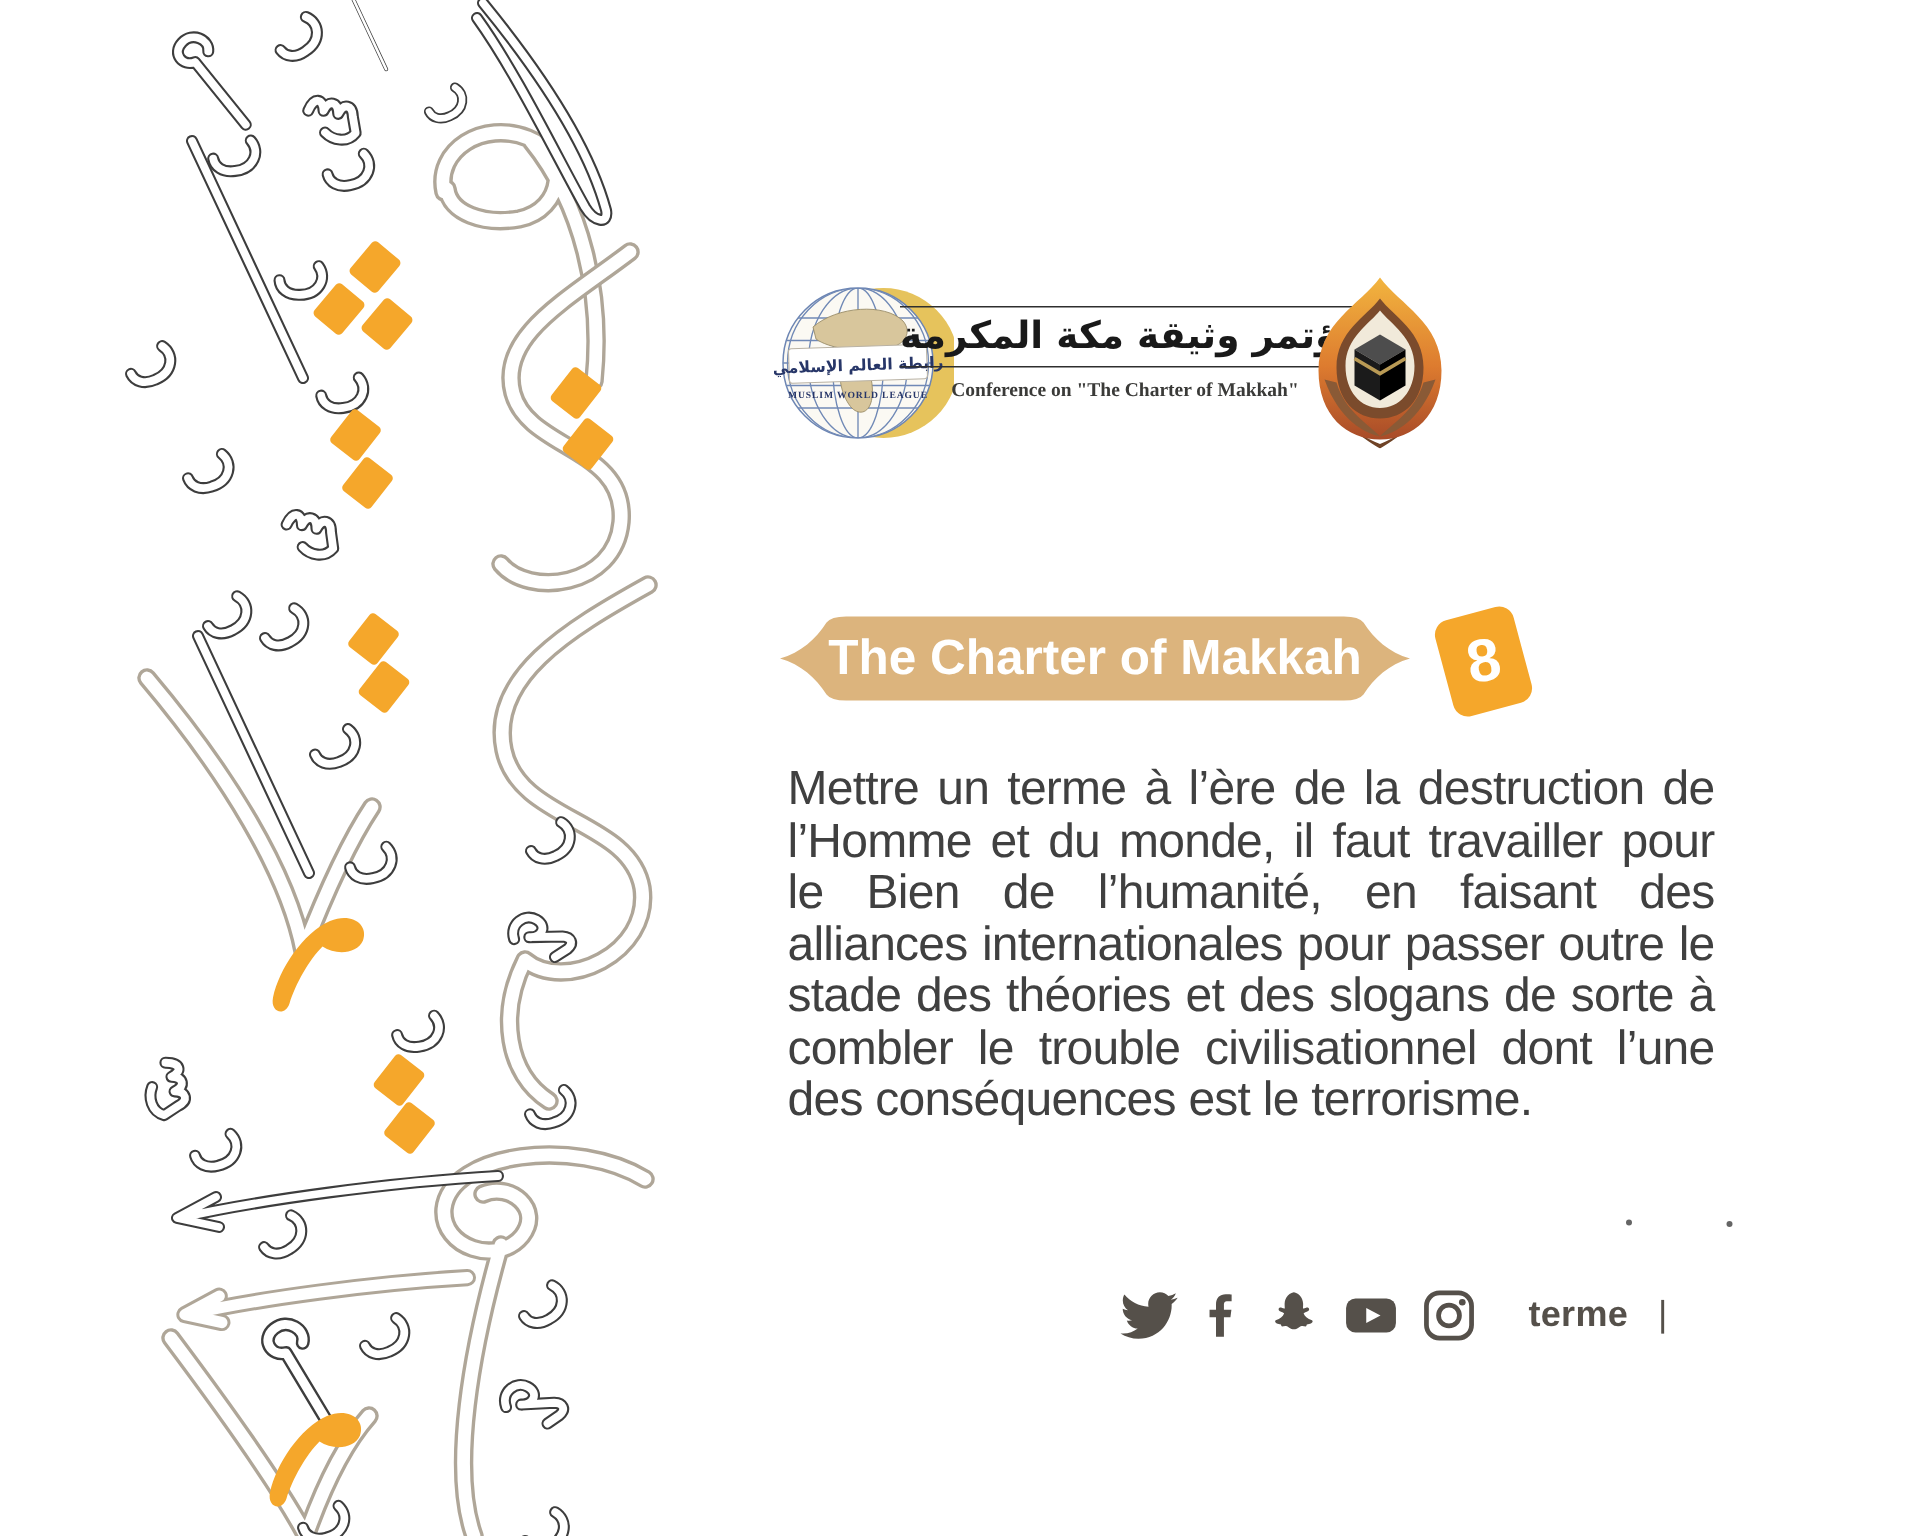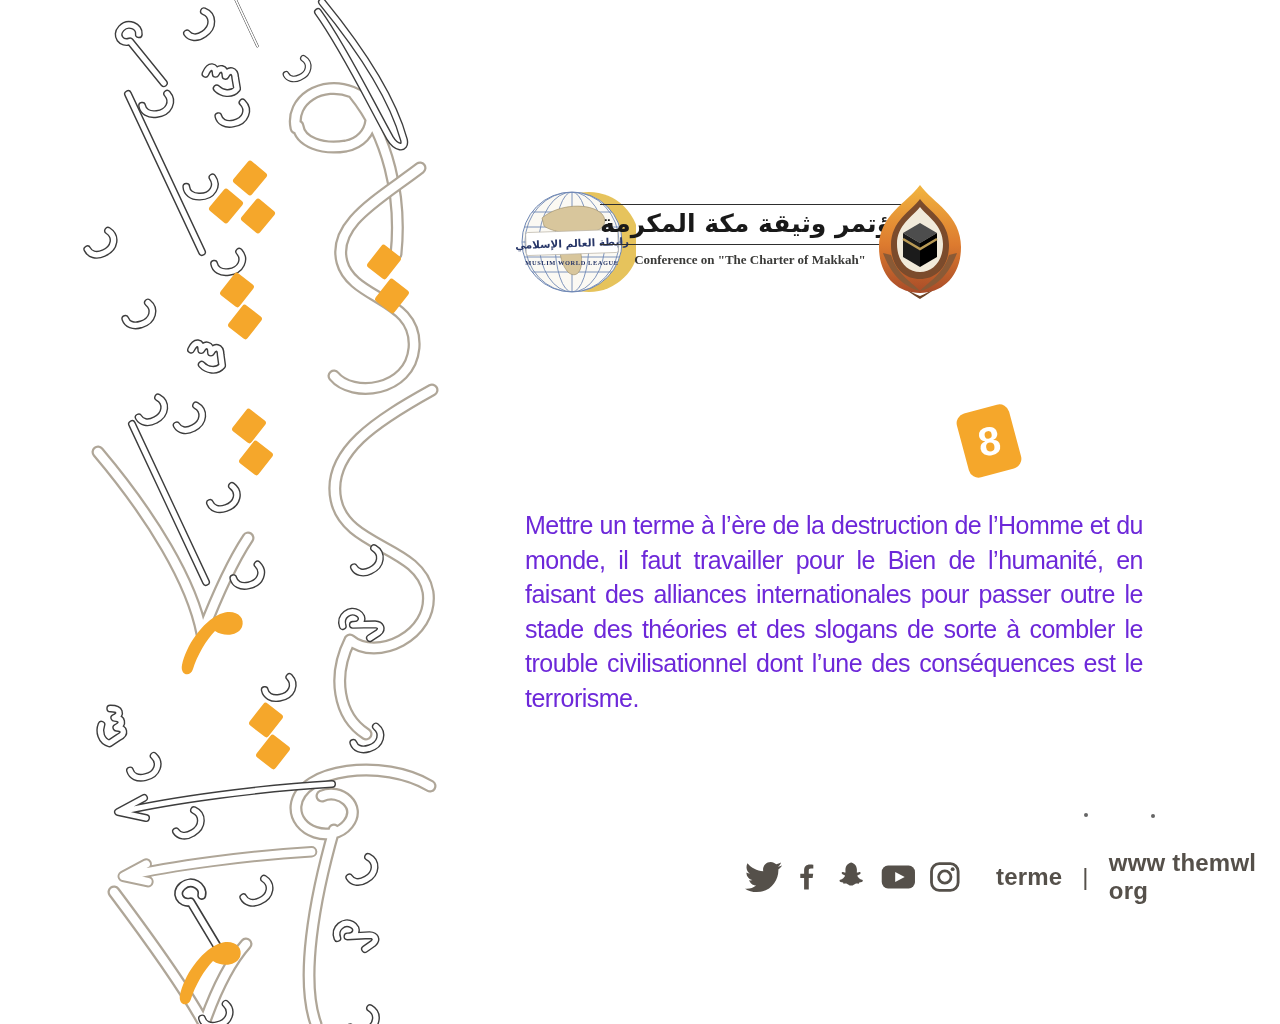--- a/index.html
+++ b/index.html
@@ -37,21 +37,21 @@
     color:#ffffff;font-size:33px;font-weight:bold;letter-spacing:0;padding-bottom:2px;box-sizing:border-box;
   }
   .badge{
     position:absolute;left:962px;top:408px;width:54px;height:66px;background:#F5A72B;border-radius:10px;
     transform:rotate(-15deg);display:flex;align-items:center;justify-content:center;
   }
   .badge span{color:#ffffff;font-size:40px;font-weight:bold;transform:rotate(5deg);}
   
   .body-text{
     position:absolute;left:525px;top:508px;width:618px;
-    font-size:25px;line-height:34.5px;letter-spacing:-0.5px;color:#6d28d9;text-align:justify;margin:0;
+    font-size:32px;line-height:34.5px;letter-spacing:-0.5px;color:#404040;text-align:justify;margin:0;
   }
   
   .dot{position:absolute;width:4px;height:4px;border-radius:2px;background:#4a4a4a;opacity:.85;}
   
   .footer{
     position:absolute;left:745px;top:855px;height:44px;display:flex;align-items:center;gap:10px;
     color:#55504A;
   }
   .footer svg{display:block;}
   .footer .txt{font-size:24px;font-weight:bold;letter-spacing:0.2px;}
@@ -315,20 +315,26 @@
           <polygon points="36,50 53,60 53,84 36,74" fill="#1B1B1B"></polygon>
           <polygon points="70,50 53,60 53,84 70,74" fill="#000000"></polygon>
           <polyline points="36,56 53,66 70,56" fill="none" stroke="#B99A55" stroke-width="2.5"></polyline>
         </g>
         <path d="M16 70 C26 98 44 106 53 108 C46 100 30 92 24 72 Z" fill="#8A5A36"></path>
         <path d="M90 70 C80 98 62 106 53 108 C60 100 76 92 82 72 Z" fill="#8A5A36"></path>
       </svg>
     </div>
   </div>
 
+  <div class="banner">
+    <svg width="420" height="64" viewBox="0 0 420 64">
+      <path d="M0 32 C14 28 24 19 31 8 Q34 4 44 4 L376 4 Q386 4 389 8 C396 19 406 28 420 32 C406 36 396 45 389 56 Q386 60 376 60 L44 60 Q34 60 31 56 C24 45 14 36 0 32 Z" fill="#DCB47D"></path>
+    </svg>
+    <div class="label">The Charter of Makkah</div>
+  </div>
 
   <div class="badge">
     <span>8</span>
   </div>
 
   <p class="body-text">Mettre un terme à l’ère de la destruction de l’Homme et du monde, il faut travailler pour le Bien de l’humanité, en faisant des alliances internationales pour passer outre le stade des théories et des slogans de sorte à combler le trouble civilisationnel dont l’une des conséquences est le terrorisme.</p>
 
   <div class="dot" style="left:1084px;top:813px;"></div>
   <div class="dot" style="left:1151px;top:814px;"></div>
 
@@ -346,16 +352,15 @@
       <rect x="1.5" y="4.8" width="21" height="14.4" rx="4" fill="#55504A"></rect>
       <polygon points="10,8.8 16,12 10,15.2" fill="#ffffff"></polygon>
     </svg>
     <svg width="38" height="38" viewBox="0 0 24 24" fill="none" stroke="#55504A" stroke-width="2">
       <rect x="2.5" y="2.5" width="19" height="19" rx="5.5"></rect>
       <circle cx="12" cy="12" r="4.4"></circle>
       <circle cx="17.6" cy="6.4" r="1.4" fill="#55504A" stroke="none"></circle>
     </svg>
     <span class="txt handle">terme</span>
     <span class="txt sep">|</span>
-    <span class="txt">www themwl org</span>
   </div>
 
 </div>
 
 </body></html>

